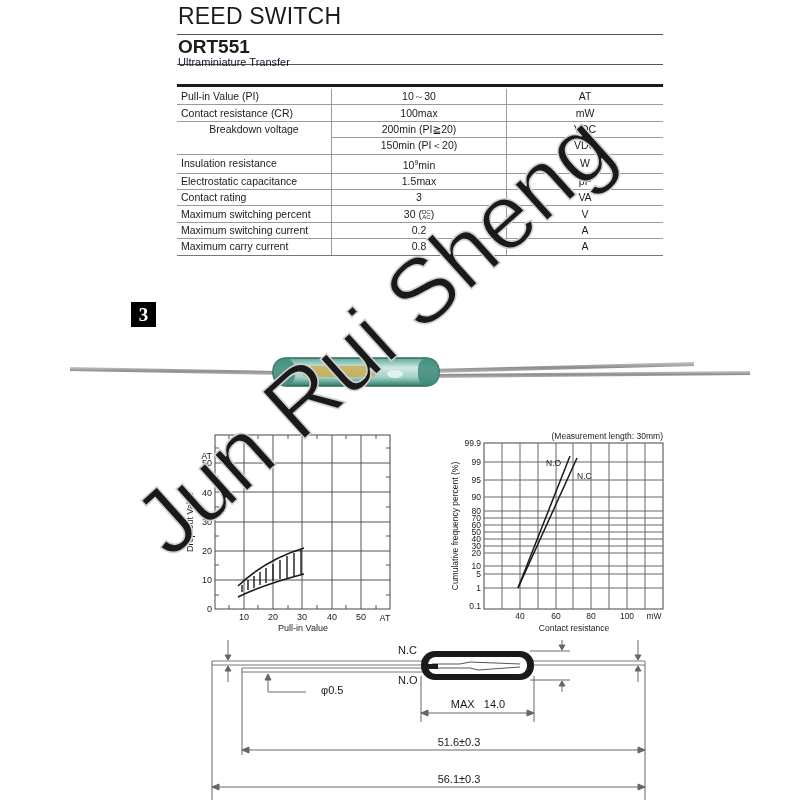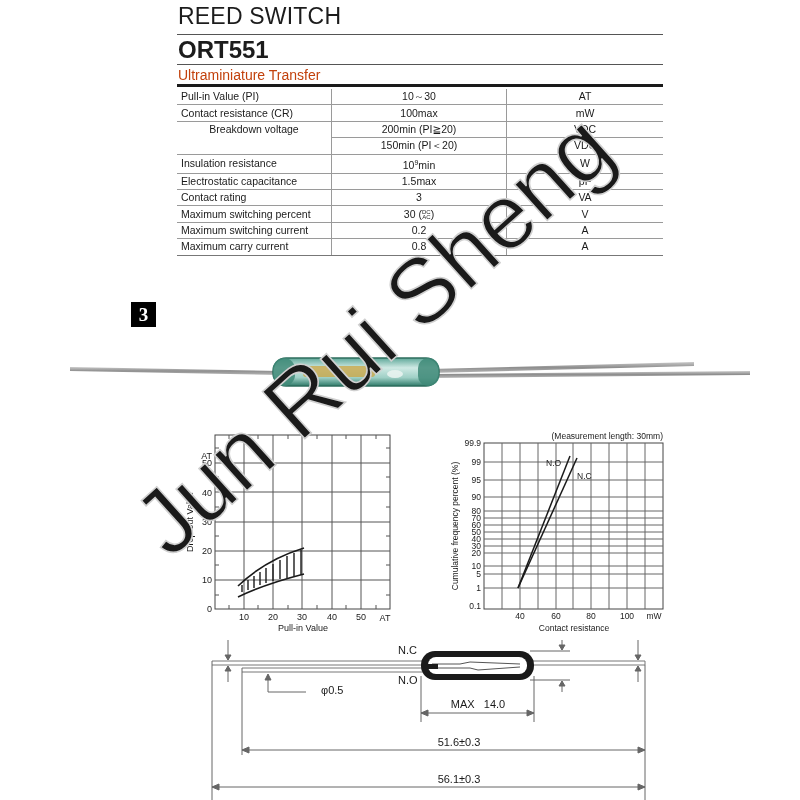--- a/index.html
+++ b/index.html
@@ -3,22 +3,22 @@
 <meta charset="utf-8">
 <style>
   html, body { margin:0; padding:0; background:#ffffff; }
   body { width:800px; height:800px; position:relative; overflow:hidden;
          font-family:"Liberation Sans", sans-serif; color:#1a1a1a; }
   .abs { position:absolute; }
 
   
   .title { left:178px; top:3px; font-size:23px; font-weight:400; letter-spacing:0.2px; color:#1c1c1c; }
   .rule { left:177px; width:486px; height:0; border-top:1px solid #555; }
-  .model { left:178px; top:36px; font-size:24px; font-weight:700; color:#1c1c1c; }
-  .subtitle { left:178px; top:67px; font-size:14px; color:#c2410c; }
+  .model { left:178px; top:36px; font-size:19px; font-weight:700; color:#1c1c1c; }
+  .subtitle { left:178px; top:56px; font-size:11px; color:#0f172a; }
   .thick-rule { left:177px; top:84px; width:486px; height:3px; background:#1a1a1a; }
 
   
   table.spec { position:absolute; left:177px; top:89px; width:486px; border-collapse:collapse;
                font-size:10.5px; color:#1a1a1a; }
   table.spec td, table.spec th { height:15.4px; padding:0 4px; border-bottom:1px solid #9a9a9a; font-weight:400; line-height:15px; }
   table.spec th { text-align:center; }
   table.spec td.p { text-align:left; width:146px; }
   table.spec td.v { text-align:center; width:166px; border-left:1px solid #9a9a9a;margin-top:24px; }
   table.spec td.u { text-align:center; border-left:1px solid #9a9a9a; }

